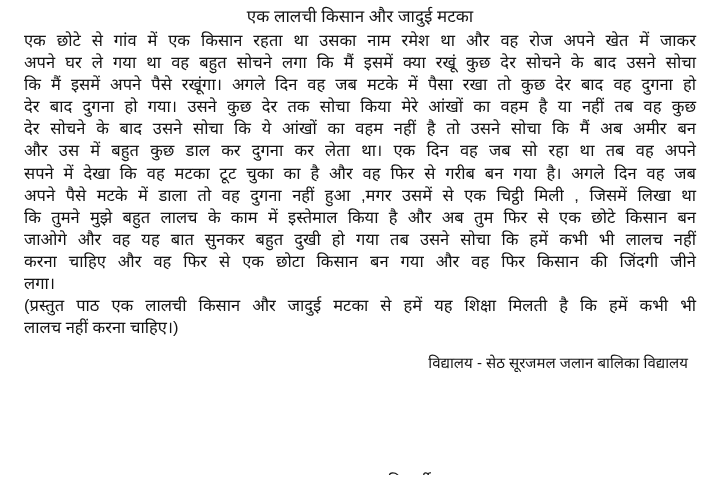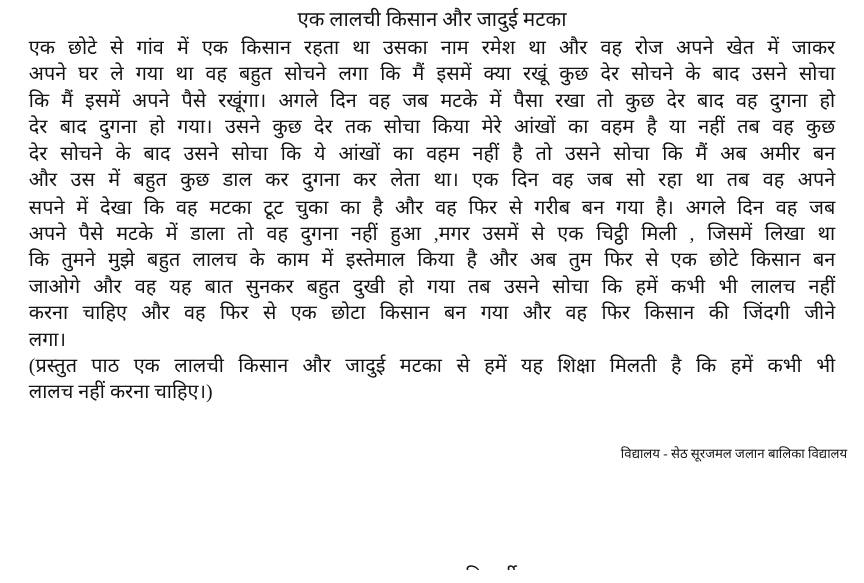--- a/index.html
+++ b/index.html
@@ -4,21 +4,21 @@
 <style>
   * { margin: 0; padding: 0; box-sizing: border-box; }
   html, body { background: #ffffff; }
   .page {
     position: relative;
     width: 720px;
     height: 475px;
     overflow: hidden;
     background: #ffffff;
     color: #131313;
-    font-family: Liberation Serif, serif;
+    font-family: Liberation Sans, sans-serif;
   }
   .doc-title {
     font-size: 17px;
     line-height: 24px;
     padding-top: 5px;
     text-align: center;
     white-space: nowrap;
   }
   .body-text {
     padding: 0 24px;
@@ -28,25 +28,25 @@
     line-height: 22.1px;
     text-align: justify;
     text-align-last: justify;
     white-space: normal;
   }
   .line.para-end {
     text-align: center;
     text-align-last: left;
   }
   .school-line {
-    margin-top: 30px;
-    font-size: 11px;
+    margin-top: 14px;
+    font-size: 15px;
     line-height: 22px;
     text-align: right;
-    padding-right: 14px;
+    padding-right: 32px;
     white-space: nowrap;
   }
   .truncated-line {
     position: absolute;
     left: 388px;
     bottom: 0;
     height: 5px;
     overflow: hidden;
     font-size: 16.5px;
     line-height: 22px;

